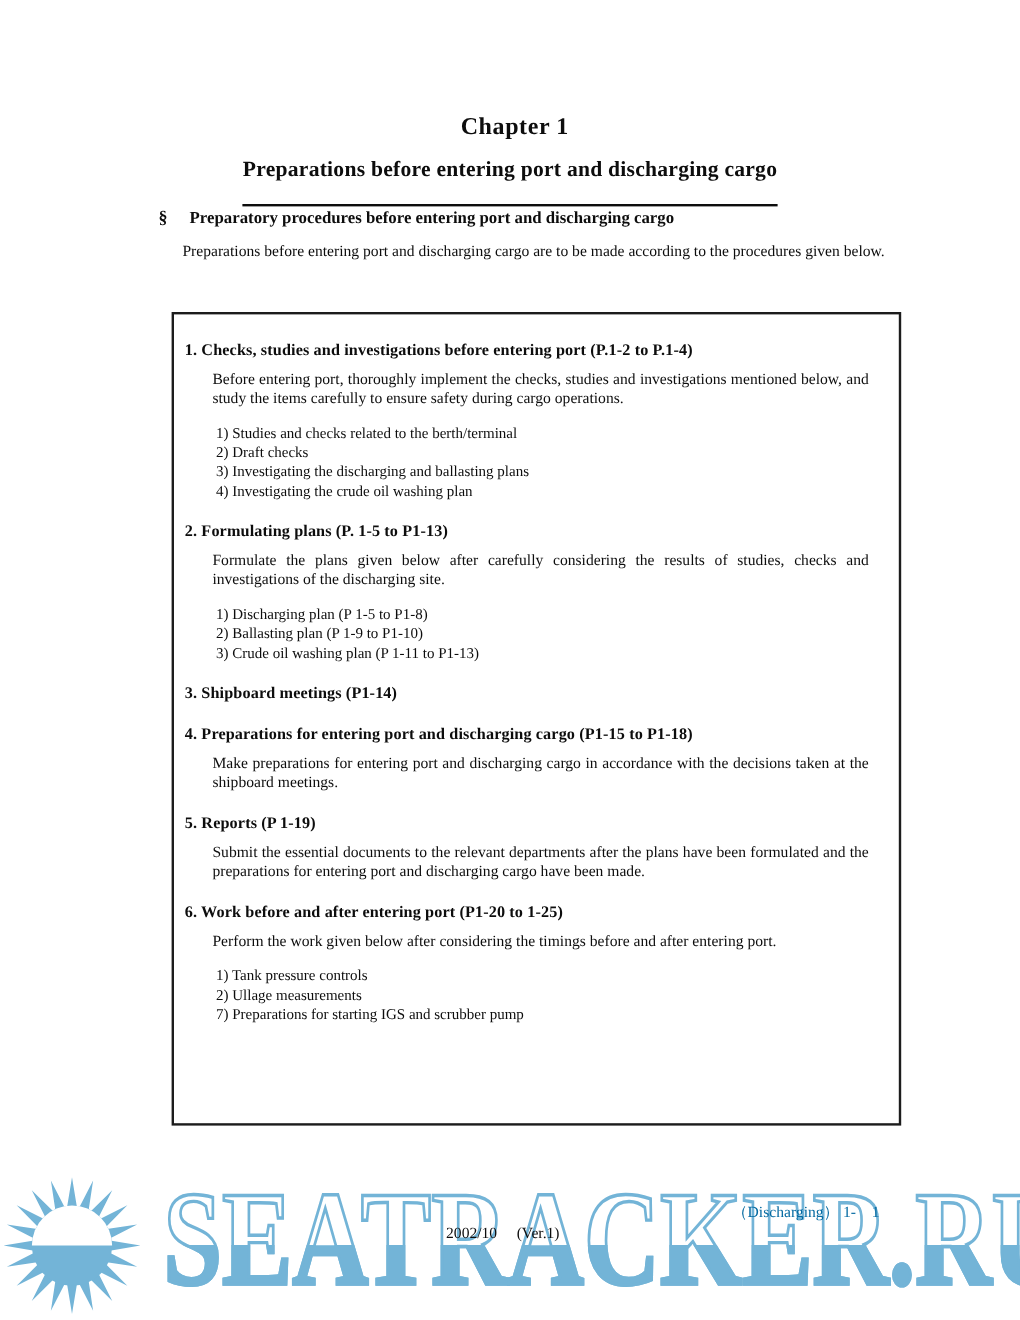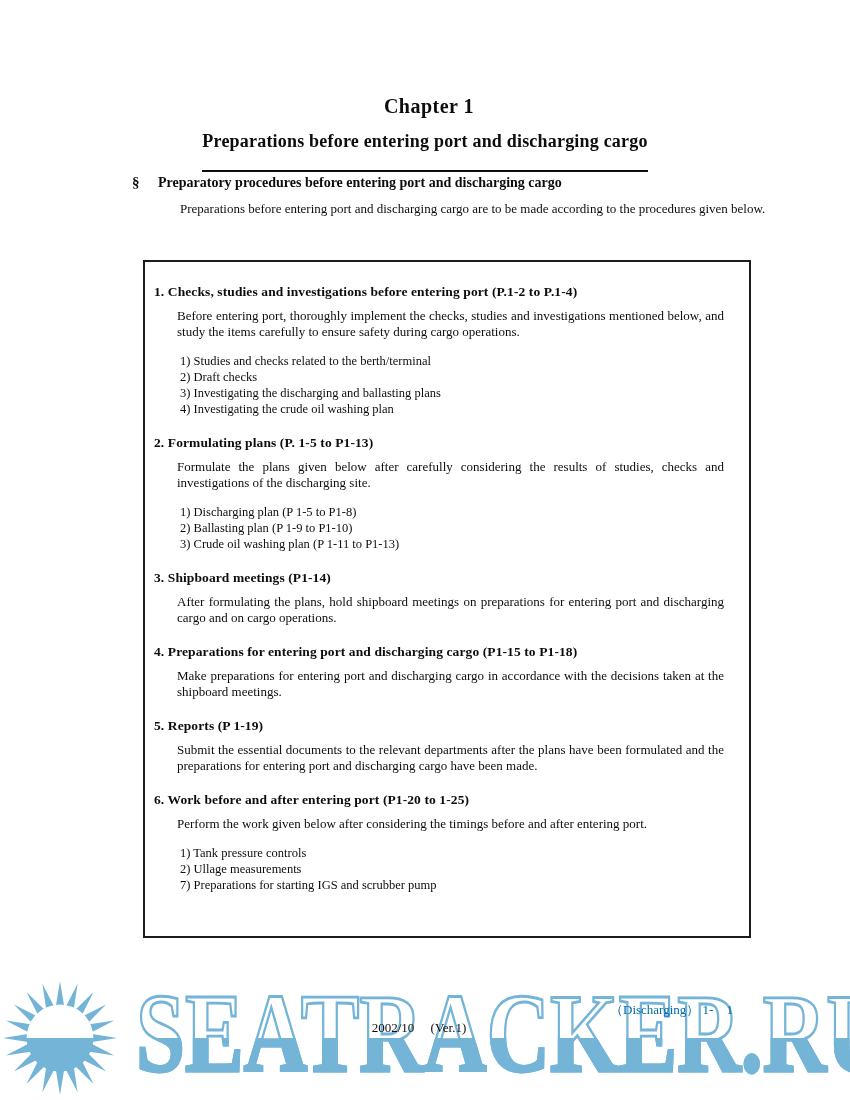--- a/index.html
+++ b/index.html
@@ -28,21 +28,21 @@
     padding-bottom: 18px;
     letter-spacing: 0.2px;
   }
   .section-row {
     position: absolute; top: 174px; left: 132px; width: 620px;
     font-size: 14px; font-weight: bold;
   }
   .section-mark { display: inline-block; width: 26px; font-size: 15px; }
   .intro {
     position: absolute; top: 201px; left: 152px; width: 590px;
-    font-size: 13px; line-height: 16.5px; text-align: justify; margin-left: 28px;
+    font-size: 13px; line-height: 16.5px; text-align: justify;
   }
 
   
   .proc-box {
     position: absolute; top: 260px; left: 143px;
     width: 608px; height: 678px;
     border: 2px solid #1c1c1c;
     box-sizing: border-box;
     padding: 4px 25px 0 9px;
   }
@@ -123,21 +123,20 @@
     <div class="sec-body">Formulate the plans given below after carefully considering the results of studies, checks and investigations of the discharging site.</div>
     <ul class="sec-list">
       <li>1) Discharging plan (P 1-5 to P1-8)</li>
       <li>2) Ballasting plan (P 1-9 to P1-10)</li>
       <li>3) Crude oil washing plan (P 1-11 to P1-13)</li>
     </ul>
   </div>
 
   <div class="sec">
     <div class="sec-heading">3. Shipboard meetings (P1-14)</div>
-    <div class="sec-body">After formulating the plans, hold shipboard meetings on preparations for entering port and discharging cargo and on cargo operations.</div>
   </div>
 
   <div class="sec">
     <div class="sec-heading">4. Preparations for entering port and discharging cargo (P1-15 to P1-18)</div>
     <div class="sec-body">Make preparations for entering port and discharging cargo in accordance with the decisions taken at the shipboard meetings.</div>
   </div>
 
   <div class="sec">
     <div class="sec-heading">5. Reports (P 1-19)</div>
     <div class="sec-body">Submit the essential documents to the relevant departments after the plans have been formulated and the preparations for entering port and discharging cargo have been made.</div>

